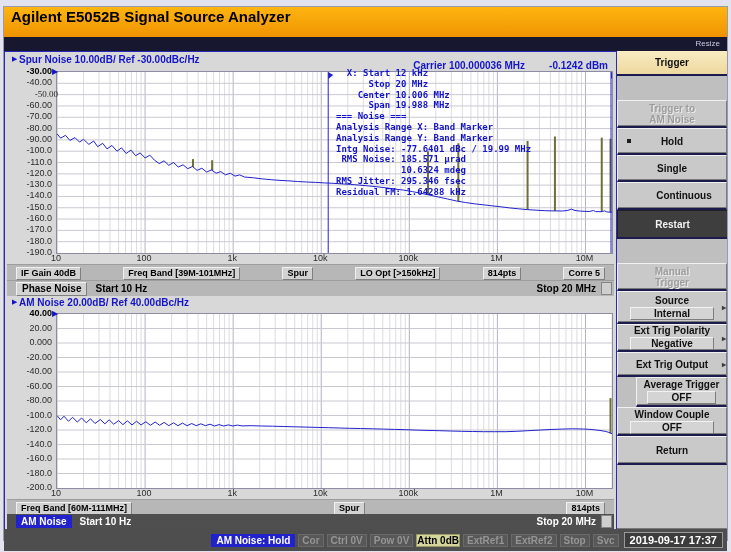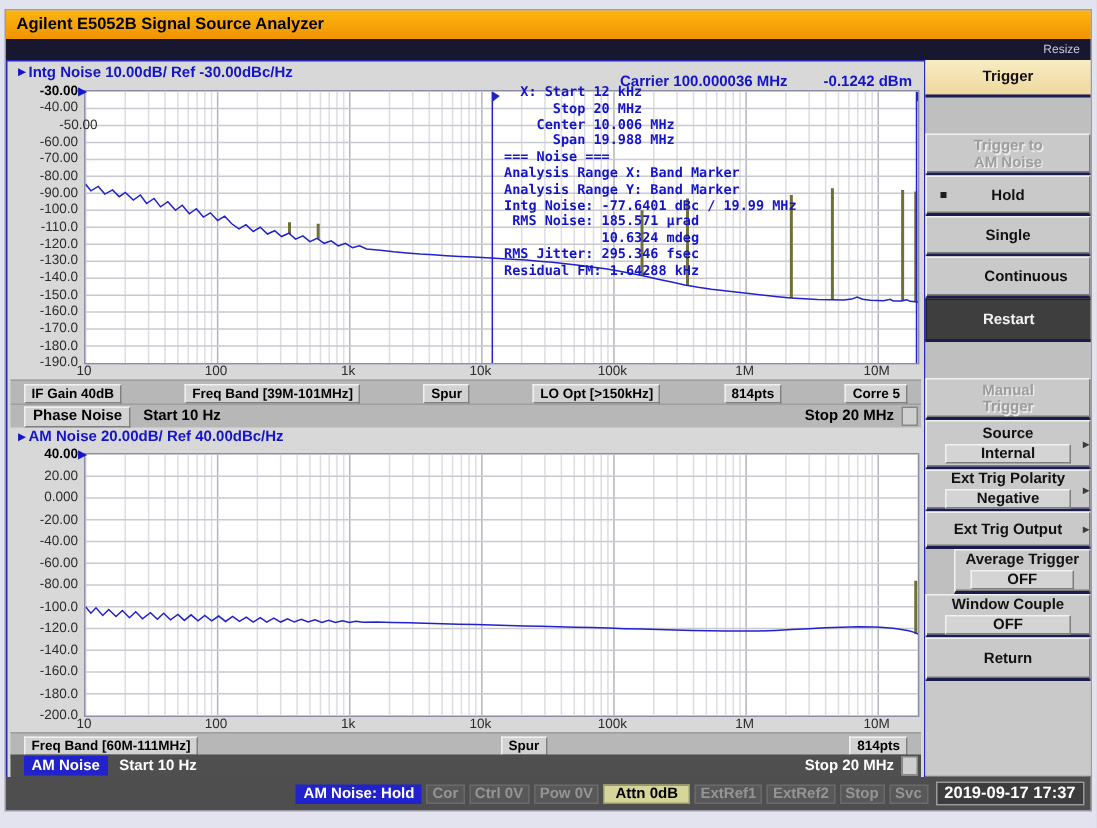--- a/index.html
+++ b/index.html
@@ -2,22 +2,22 @@
 <html><head>
 <meta charset="utf-8">
 <style>
   html,body { margin:0; padding:0; }
   body {
     width:731px; height:552px; overflow:hidden; position:relative;
     background:#e3e3f0; font-family:"Liberation Sans", sans-serif;
   }
   .app { position:absolute; left:4px; top:7px; width:723px; height:533px;
          background:#d4d0c8; box-shadow:0 0 0 1px #9a9aaa; }
-  .titlebar { height:19px; background:linear-gradient(#ffb511,#ef9300);
-              color:#000; font-weight:bold; font-size:11px; line-height:19px;
+  .titlebar { height:30px; background:linear-gradient(#ffb511,#ef9300);
+              color:#000; font-weight:bold; font-size:15px; line-height:19px;
               padding-left:7px; }
   .menubar { height:14px; background:#17172f; position:relative; }
   .resize  { position:absolute; right:7px; top:2px; font-size:8px; color:#c9c9dd; }
   .bodyrow { display:flex; height:477px; }
 
   
   .content { position:relative; width:611px; height:477px; background:#d8d8d8;
              border-left:1px solid #2a2ab8; border-right:1px solid #2a2ab8;
              border-top:1px solid #2a2ab8; box-sizing:content-box; }
   .p-header { position:absolute; left:14px; color:#1414c8; font-size:10px;
@@ -80,40 +80,40 @@
   .sb-filler { flex:1; background:#c9c9c9; }
 
   
   .statusbar { height:22px; background:#4e4e4e; border-top:1px solid #7a7a7a;
                display:flex; align-items:center; justify-content:flex-end;
                gap:3px; padding-right:4px; font-size:10px; font-weight:bold; }
   .st-active { background:#2222cc; color:#fff; padding:1px 5px; white-space:nowrap; }
   .st-dim    { color:#959595; background:#585858; border:1px solid #6a6a6a;
                padding:0 3px; white-space:nowrap; }
   .st-attn   { background:#d6d69a; color:#000; border:1px solid #99996a;
-               padding:0 7px; white-space:nowrap; }
+               padding:0 0; white-space:nowrap; }
   .st-date   { background:#3c3c3c; color:#fff; border:1px solid #9a9a9a;
                padding:1px 5px; margin-left:2px; font-size:11px; white-space:nowrap; }
 </style>
 </head>
 <body>
 
 <div class="app">
   <div class="titlebar">
     <span>Agilent E5052B Signal Source Analyzer</span>
   </div>
   <div class="menubar">
     <span class="resize">Resize</span>
   </div>
 
   <div class="bodyrow">
     <div class="content" id="content">
 
       <span class="win-marker" style="top:3px">▶</span>
-      <div class="p-header" style="top:2px">Intg Noise 10.00dB/ Ref -30.00dBc/Hz</div>
+      <div class="p-header" style="top:2px">Spur Noise 10.00dB/ Ref -30.00dBc/Hz</div>
       <div class="carrier" style="top:8px">
         <span>Carrier 100.000036 MHz</span><span class="pwr">-0.1242 dBm</span>
       </div>
       <div class="plot" id="plot1" style="left: 51px; top: 19px; width: 555px; height: 181px;">
           <svg width="555" height="181">
             <line x1="26.514974172235174" y1="0" x2="26.514974172235174" y2="181" stroke="#dcdce2" stroke-width="1"></line>
             <line x1="42.02523977058273" y1="0" x2="42.02523977058273" y2="181" stroke="#dcdce2" stroke-width="1"></line>
             <line x1="53.02994834447035" y1="0" x2="53.02994834447035" y2="181" stroke="#dcdce2" stroke-width="1"></line>
             <line x1="61.565863465725634" y1="0" x2="61.565863465725634" y2="181" stroke="#dcdce2" stroke-width="1"></line>
             <line x1="68.5402139428179" y1="0" x2="68.5402139428179" y2="181" stroke="#dcdce2" stroke-width="1"></line>
@@ -306,21 +306,21 @@
           <span class="chip">814pts</span>
         </div>
       <div class="winbar wb-dark" style="top:462px">
         <span class="wb-chip-blue">AM Noise</span>
         <span class="wb-start">Start 10 Hz</span>
         <span class="wb-stop">Stop 20 MHz</span>
         <span class="wb-nub"></span>
       </div>
     <div class="ylab first" style="left: 1px; top: 15px;">-30.00</div>
         <div class="ylab" style="left: 1px; top: 26.3125px;">-40.00</div>
-        <div class="ylab" style="left: 14px; top: 37.625px;">-50.00</div>
+        <div class="ylab" style="left: 7px; top: 37.625px; font-family: Liberation Serif, serif;">-50.00</div>
         <div class="ylab" style="left: 1px; top: 48.9375px;">-60.00</div>
         <div class="ylab" style="left: 1px; top: 60.25px;">-70.00</div>
         <div class="ylab" style="left: 1px; top: 71.5625px;">-80.00</div>
         <div class="ylab" style="left: 1px; top: 82.875px;">-90.00</div>
         <div class="ylab" style="left: 1px; top: 94.1875px;">-100.0</div>
         <div class="ylab" style="left: 1px; top: 105.5px;">-110.0</div>
         <div class="ylab" style="left: 1px; top: 116.812px;">-120.0</div>
         <div class="ylab" style="left: 1px; top: 128.125px;">-130.0</div>
         <div class="ylab" style="left: 1px; top: 139.438px;">-140.0</div>
         <div class="ylab" style="left: 1px; top: 150.75px;">-150.0</div>

